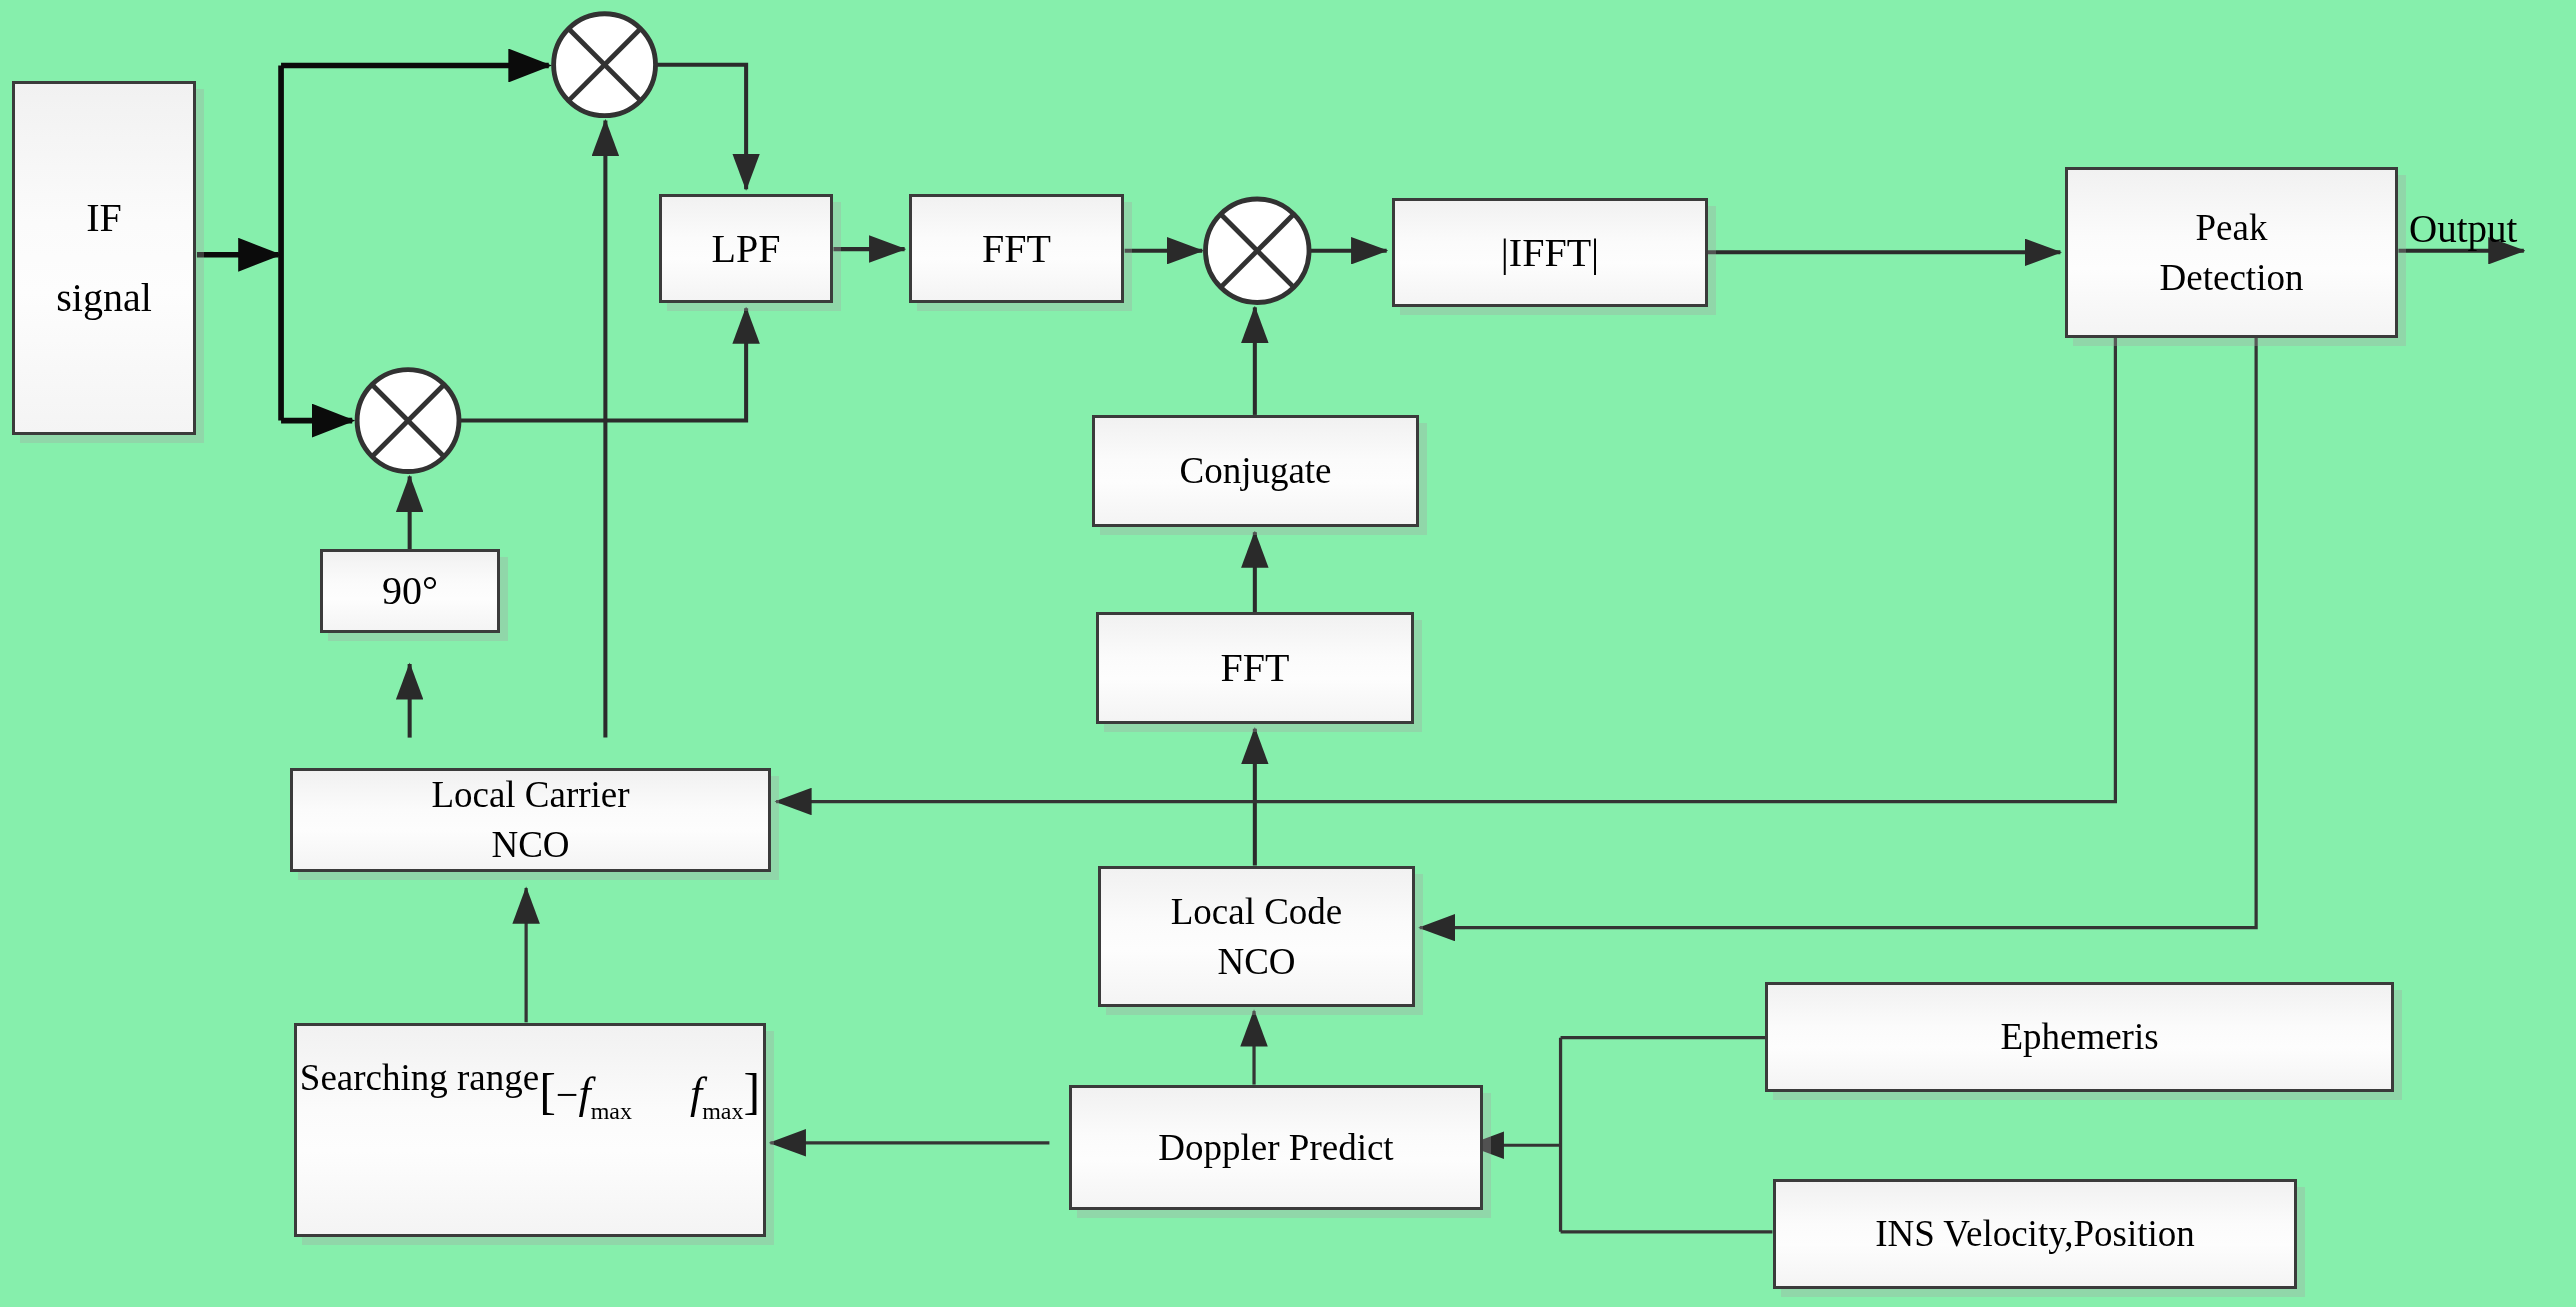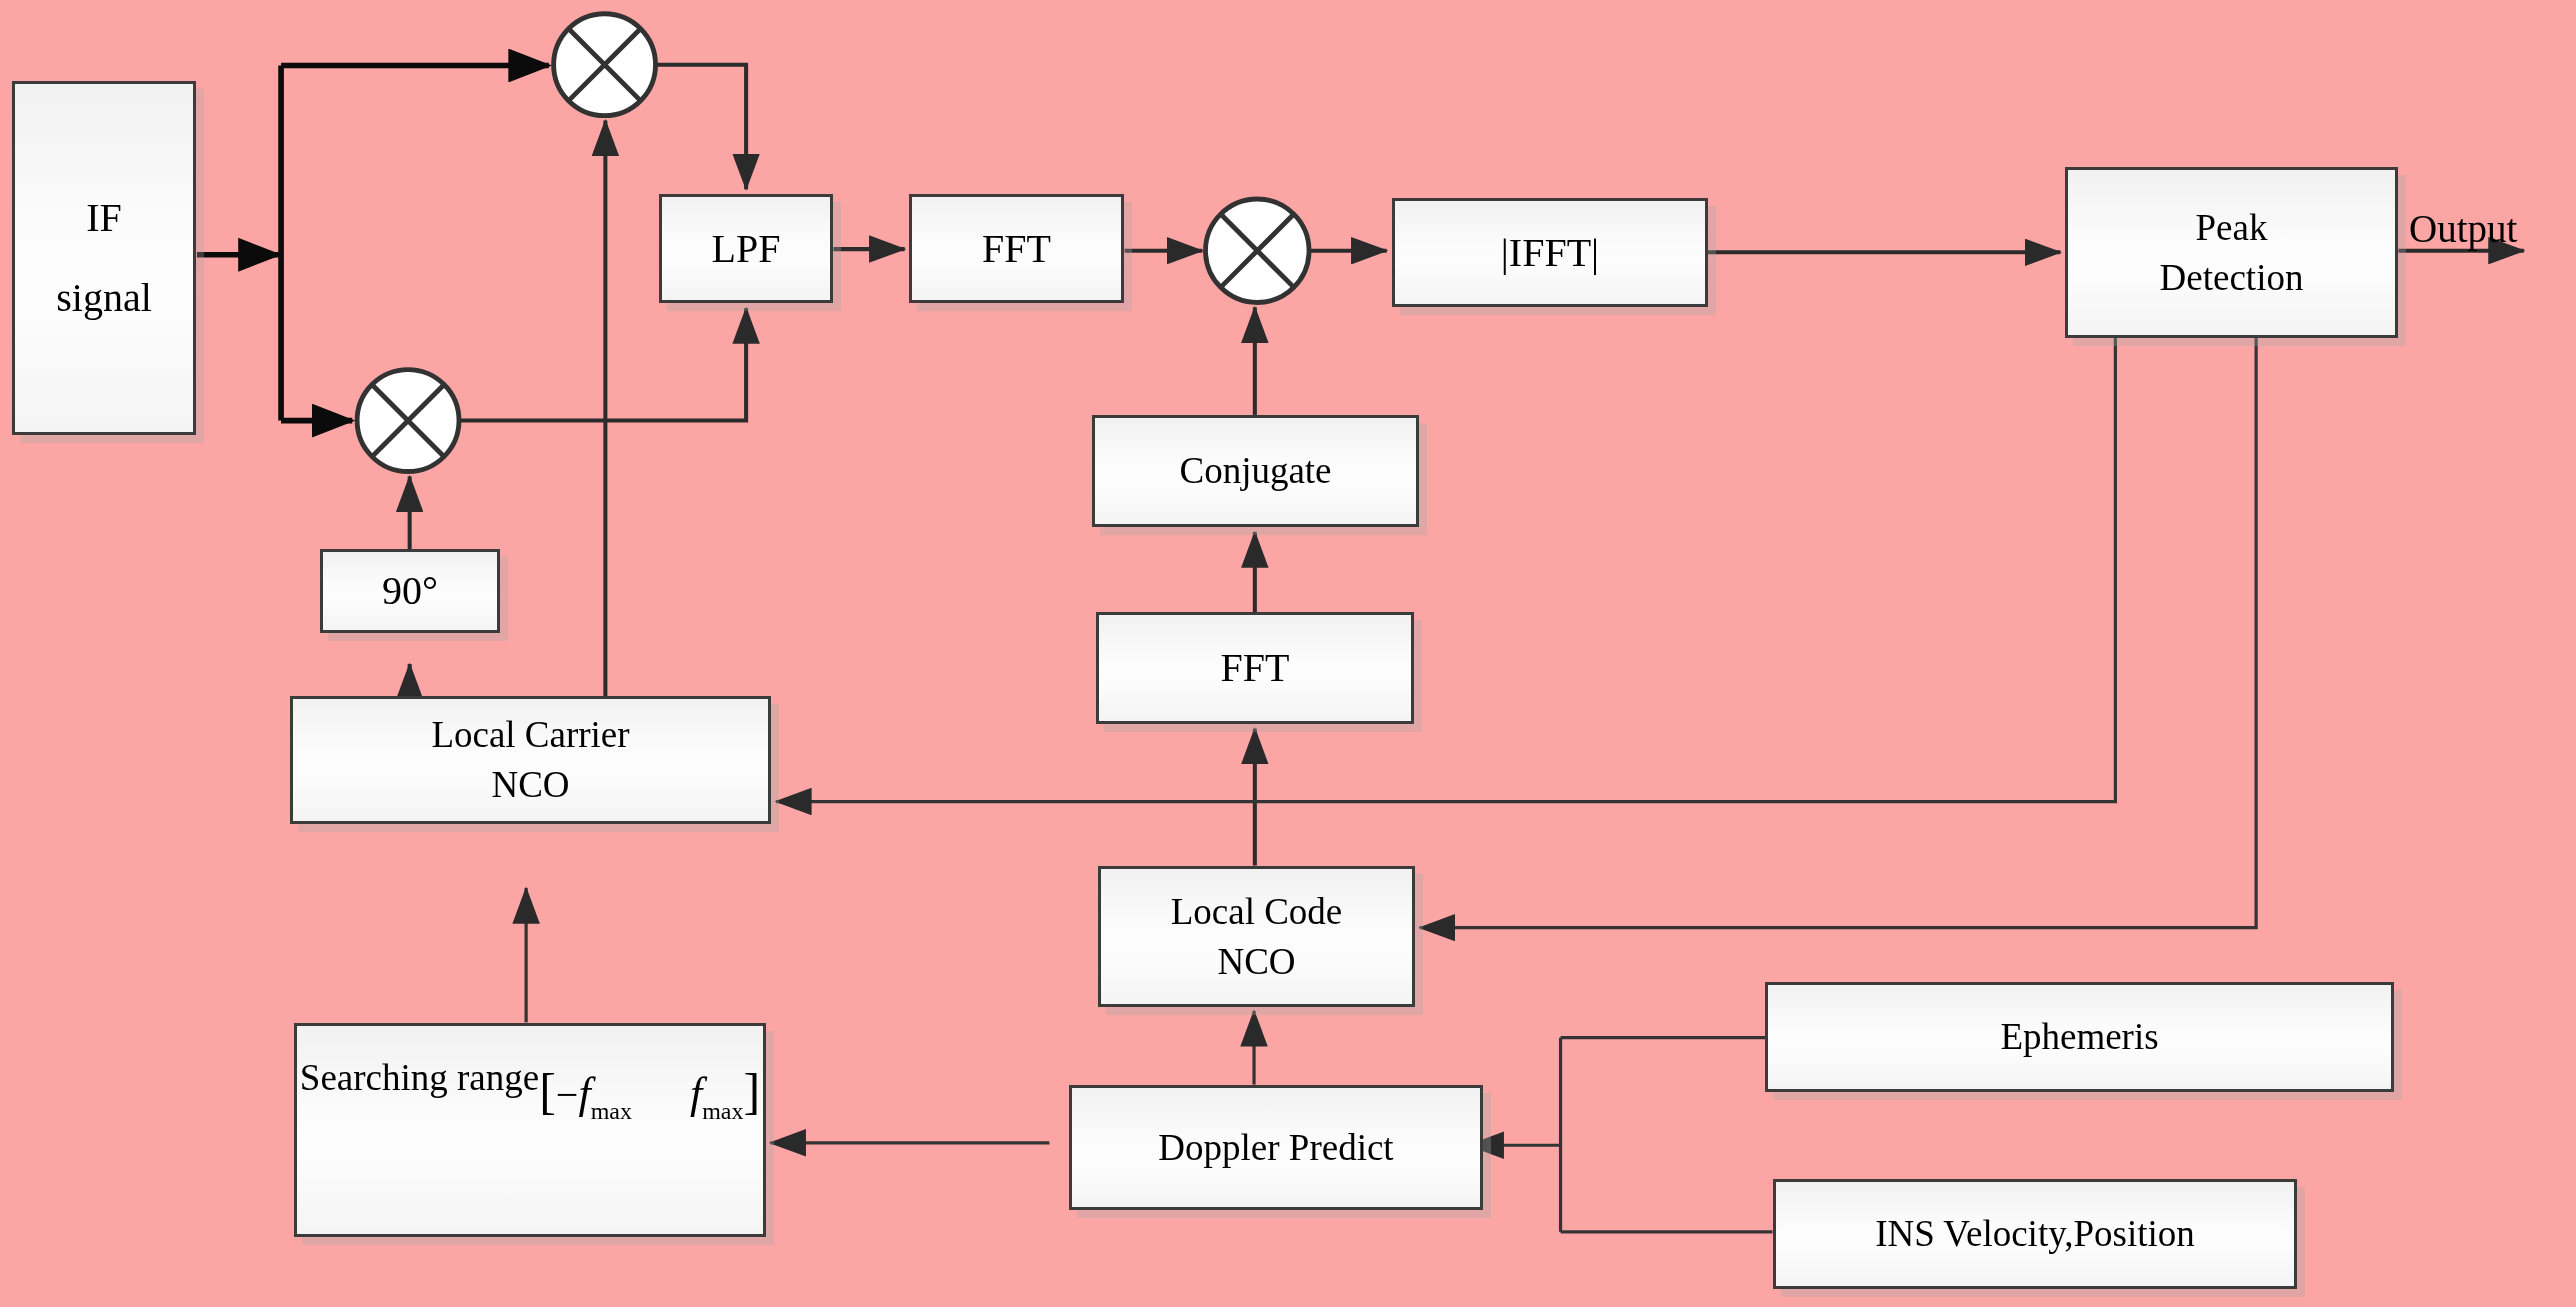--- a/index.html
+++ b/index.html
@@ -1,19 +1,19 @@
 <!DOCTYPE html>
 <html style="font-size:13px"><head>
 <meta charset="utf-8">
 <style>
   html,body{margin:0;padding:0;background:#ffffff;}
   #canvas{
     position:relative;
     width:2576px;height:1307px;
-    background:#fca5a5;
+    background:#86efac;
     font-family:"Liberation Serif", serif;
     color:#000;
     overflow:hidden;
   }
   #wires{position:absolute;left:0;top:0;width:2576px;height:1307px;}
   .block{
     position:absolute;
     box-sizing:border-box;
     border:3.2px solid #3b3b3b;
     background:linear-gradient(180deg,#f1f1f1 0%,#fbfbfb 40%,#fdfdfd 60%,#f4f4f4 100%);
@@ -125,21 +125,21 @@
 
   <div class="block" style="left:2065px;top:167px;width:333px;height:171px;">Peak
 Detection</div>
 
   <div class="block" style="left:1092px;top:415px;width:327px;height:112px;">Conjugate</div>
 
   <div class="block" style="left:1096px;top:612px;width:318px;height:112px;font-size:40px;">FFT</div>
 
   <div class="block" style="left:320px;top:549px;width:180px;height:84px;font-size:40px;">90°</div>
 
-  <div class="block" style="left:290px;top:696px;width:481px;height:128px;text-align:center;">Local Carrier
+  <div class="block" style="left:290px;top:768px;width:481px;height:104px;text-align:center;">Local Carrier
 NCO</div>
 
   <div class="block" style="left:1098px;top:866px;width:317px;height:141px;">Local Code
 NCO</div>
 
   <div class="block" style="left:294px;top:1023px;width:472px;height:214px;">
     <div class="sr-inner">
       <span>Searching range</span>
       <span class="formula"><span class="bracket">[</span><span>−</span><i>f</i><sub>max</sub><span class="gap"></span><i>f</i><sub>max</sub><span class="bracket">]</span></span>
     </div>

